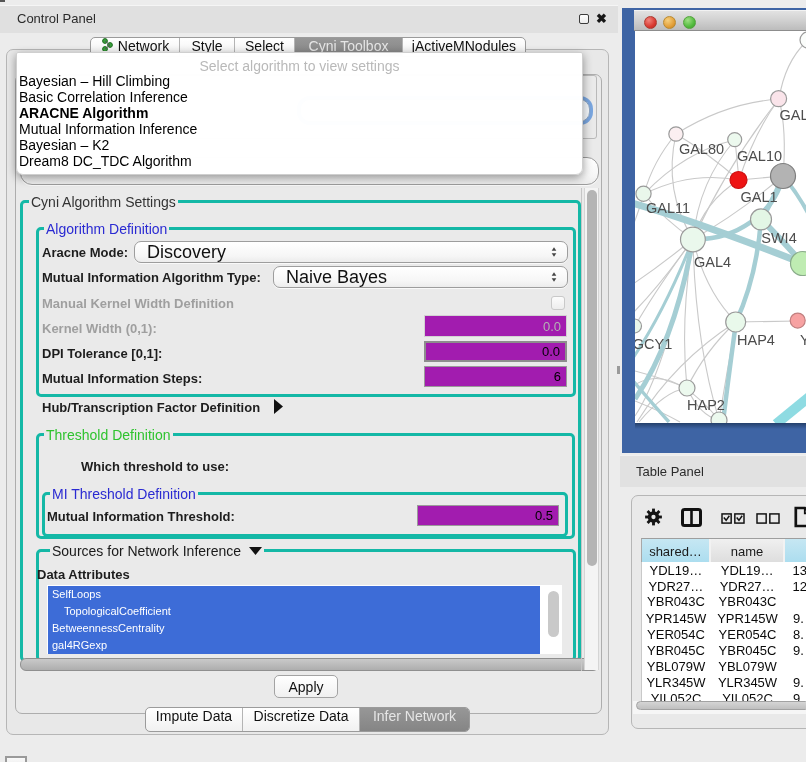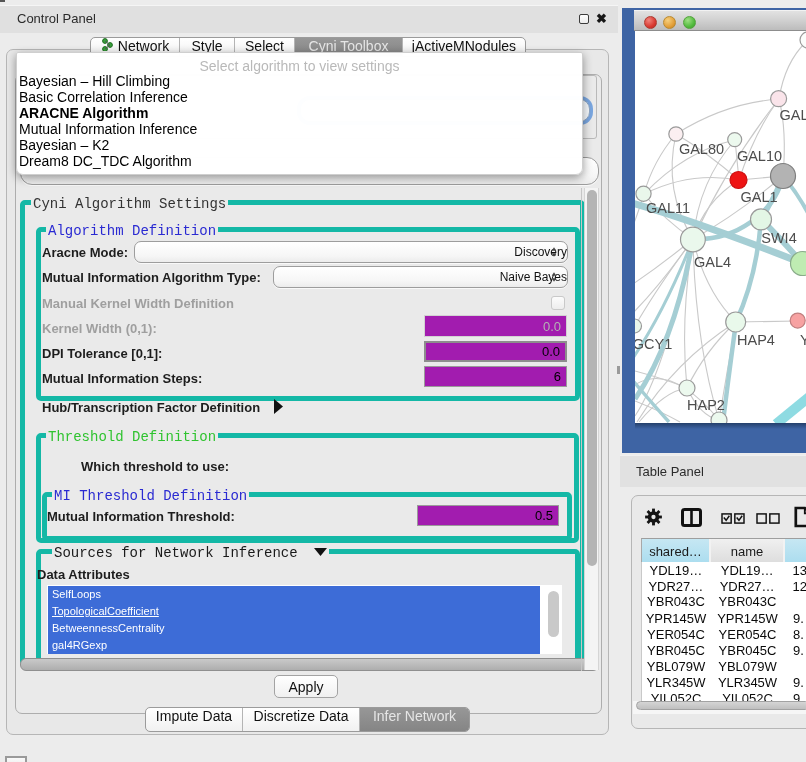--- a/index.html
+++ b/index.html
@@ -7,23 +7,23 @@
 #cp-titlebar{left:0;top:5px;width:618px;height:27px;background:#e0e0e0;border-top:1px solid #f5f5f5;}
 #cp-title{left:17px;top:11px;font-size:13px;color:#2b2b2b;}
 #cp-panel{left:6px;top:49px;width:601px;height:684px;background:#e8e8e8;border:1px solid #b6b6b6;border-radius:7px;}
 
 .tabbar{display:flex;background:linear-gradient(#ffffff,#f1f1f1);border:1px solid #9b9b9b;border-radius:5px;overflow:hidden;font-size:14px;color:#111;box-sizing:border-box;}
 .tabbar .seg{display:flex;align-items:flex-start;justify-content:center;border-left:1px solid #b4b4b4;}
 .tabbar .seg:first-child{border-left:none;}
 .tabbar .sel{background:linear-gradient(#979797,#858585);color:#e6e6e6;}
 
 #inner{left:15px;top:74px;width:585px;height:638px;background:#eaeaea;border:1px solid #adadad;border-radius:7px;}
-.group{position:absolute;border:5px solid #14b8a6;border-radius:5px;font-family:Liberation Mono, monospace;}
+.group{position:absolute;border:3px solid #14b8a6;border-radius:5px;}
 .gtitle{position:absolute;top:-9px;font-size:14px;background:#eaeaea;padding:0 2px;white-space:nowrap;}
-.combo{position:absolute;background:linear-gradient(#ffffff,#f6f6f6 70%,#ececec);border:1px solid #9d9d9d;border-radius:7px;box-shadow:0 1px 0 rgba(255,255,255,.7);font-size:12px;color:#111;display:flex;align-items:center;justify-content:flex-end;}
+.combo{position:absolute;background:linear-gradient(#ffffff,#f6f6f6 70%,#ececec);border:1px solid #9d9d9d;border-radius:7px;box-shadow:0 1px 0 rgba(255,255,255,.7);font-size:18px;color:#111;display:flex;align-items:center;}
 .combo .ct{padding-left:12px;}
 .combo .arr{position:absolute;right:10px;top:50%;transform:translateY(-50%);width:6px;height:12px;}
 .lbl{position:absolute;font-size:13px;font-weight:bold;color:#1d1d1d;white-space:nowrap;}
 .lbl.dis{color:#9f9f9f;}
 .field{position:absolute;background:#a21caf;font-size:13px;text-align:right;display:flex;align-items:center;justify-content:flex-end;padding-right:5px;box-sizing:border-box;}
 
 #popup{left:16px;top:52px;width:565px;height:121px;background:rgba(255,255,255,.985);border:1px solid #cfcfcf;border-radius:2px 2px 7px 7px;box-shadow:0 3px 10px rgba(0,0,0,.4);font-size:13px;}
 #popup .hd{text-align:center;color:#b9b9b9;padding-top:5px;height:15px;font-size:14px;}
 #popup .it{padding-left:2px;height:16px;line-height:16px;color:#000;white-space:nowrap;font-size:14px;}
 
@@ -105,21 +105,21 @@
 
   <div class="group" style="left:36px;top:549px;width:534px;height:107px;">
     <div class="gtitle" style="left:11px;color:#1a1a1a;">Sources for Network Inference&nbsp; <svg width="13" height="8" viewBox="0 0 13 8" style="vertical-align:1px;">
           <path d="M0 0h13L6.5 8z" fill="#111"></path>
         </svg></div>
   </div>
   <div class="lbl" style="left:37px;top:567px;">Data Attributes</div>
   <div class="abs" style="left:47px;top:585px;width:515px;height:69px;background:#fff;">
     <div style="position:absolute;left:1px;top:1px;width:492px;height:68px;background:#3d6cd7;color:#fff;font-size:11px;">
       <div style="height:17px;line-height:17px;padding-left:4px;">SelfLoops</div>
-      <div style="height:17px;line-height:17px;padding-left:4px;text-decoration:underline;">TopologicalCoefficient</div>
+      <div style="height:17px;line-height:17px;padding-left:16px;">TopologicalCoefficient</div>
       <div style="height:17px;line-height:17px;padding-left:4px;">BetweennessCentrality</div>
       <div style="height:17px;line-height:17px;padding-left:4px;">gal4RGexp</div>
     </div>
     <div style="position:absolute;right:3px;top:6px;width:11px;height:46px;background:#c9c9c9;border-radius:6px;"></div>
   </div>
 
   <div class="hthumb" style="left:20px;top:658px;width:577px;height:11px;background:linear-gradient(#c9c9c9,#aeaeae);border-color:#8f8f8f;"></div>
 
   <div class="abs" style="left:581px;top:188px;width:1px;height:483px;background:#c6c6c6;"></div>
   <div class="abs" style="left:584px;top:188px;width:15px;height:482px;background:#f4f4f4;border-left:1px solid #d5d5d5;border-right:1px solid #d5d5d5;box-sizing:border-box;"></div>

